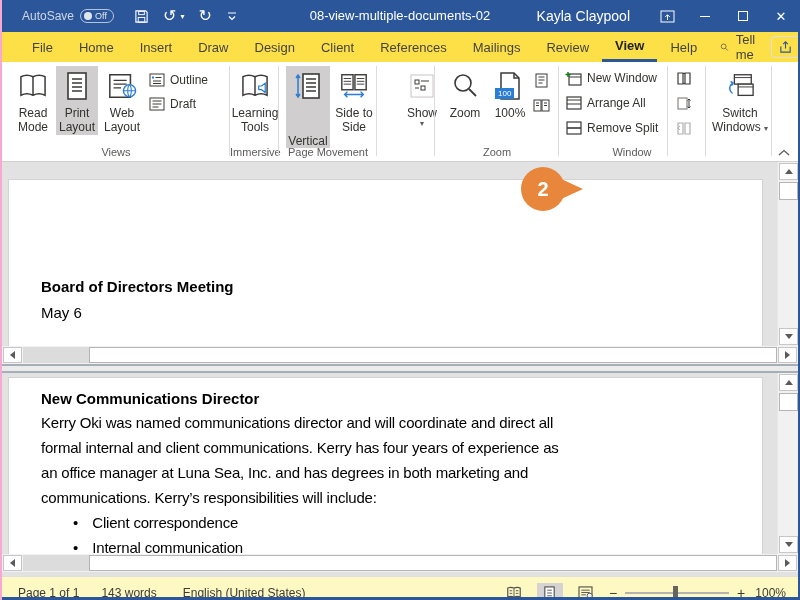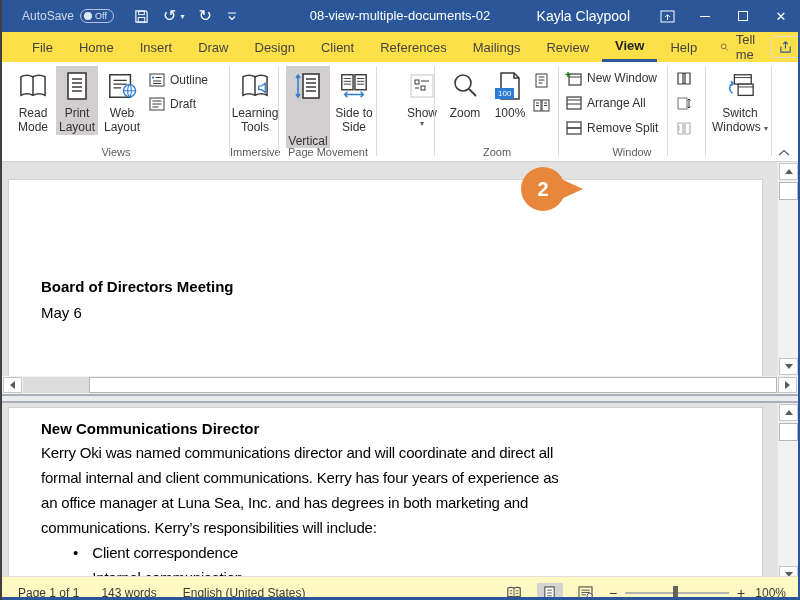--- a/index.html
+++ b/index.html
@@ -1,18 +1,18 @@
 <!DOCTYPE html>
 <html><head>
 <meta charset="utf-8">
 <style>
   * { box-sizing: border-box; margin: 0; padding: 0; }
   html,body { width:800px; height:600px; font-family:"Liberation Sans",sans-serif; background:#fff; }
   .window { position:relative; width:800px; height:600px; overflow:hidden;
-            border-left:2px solid #404040; border-right:2px solid #2b579a; background:#fff; }
+            border-left:2px solid #f9a8d4; border-right:2px solid #2b579a; background:#fff; }
 
   
   .titlebar { position:absolute; top:0; left:-2px; width:800px; height:32px; background:#2b579a;
               display:flex; align-items:center; color:#fff; }
   .autosave { display:flex; align-items:center; gap:6px; margin-left:22px; font-size:12px; color:rgba(255,255,255,.75); }
   .pill { width:34px; height:14px; border:1px solid rgba(255,255,255,.65); border-radius:8px;
           display:flex; align-items:center; gap:3px; padding:0 3px; }
   .pill .knob { width:8px; height:8px; border-radius:50%; background:rgba(255,255,255,.85); }
   .pill .off { font-size:9px; color:rgba(255,255,255,.85); }
   .qat { display:flex; align-items:center; gap:14px; margin-left:20px; }
@@ -51,21 +51,21 @@
   
   .callout { position:absolute; left:519px; top:105px; width:70px; height:48px; z-index:30; }
   .co-circle { position:absolute; left:0; top:0; width:44px; height:44px; border-radius:50%; background:#e8863c;
                color:#fff; font-size:20px; font-weight:bold; display:flex; align-items:center; justify-content:center; }
   .co-tip { position:absolute; left:38px; top:11px; width:0; height:0;
             border-top:11px solid transparent; border-bottom:11px solid transparent; border-left:24px solid #e8863c; }
 
   
   .docarea { position:absolute; top:162px; left:0; width:796px; height:414px; background:#e2e2e2; }
   .pane { position:relative; overflow:hidden; background:#e2e2e2; }
-  .pane.top { height:214px; }
+  .pane.top { height:184px; }
   .pane.bottom { height:181px; }
   .page { position:absolute; background:#fff; border:1px solid #d5d3d1; width:755px; left:6px; }
   .page.top { top:17px; height:400px; padding:96px 0 0 32px; }
   .page.bottom { top:4px; height:300px; padding:10px 0 0 32px; }
   .doc-h { font-size:15px; font-weight:bold; color:#000; line-height:22px; }
   .doc-line { font-size:15px; color:#000; line-height:25px; letter-spacing:-0.2px; }
   .doc-sub { font-size:15px; color:#000; line-height:25px; margin-top:2px; }
   .bullet-row { display:flex; gap:14px; margin-left:32px; }
   .bullet-dot { font-size:15px; line-height:25px; }
 

